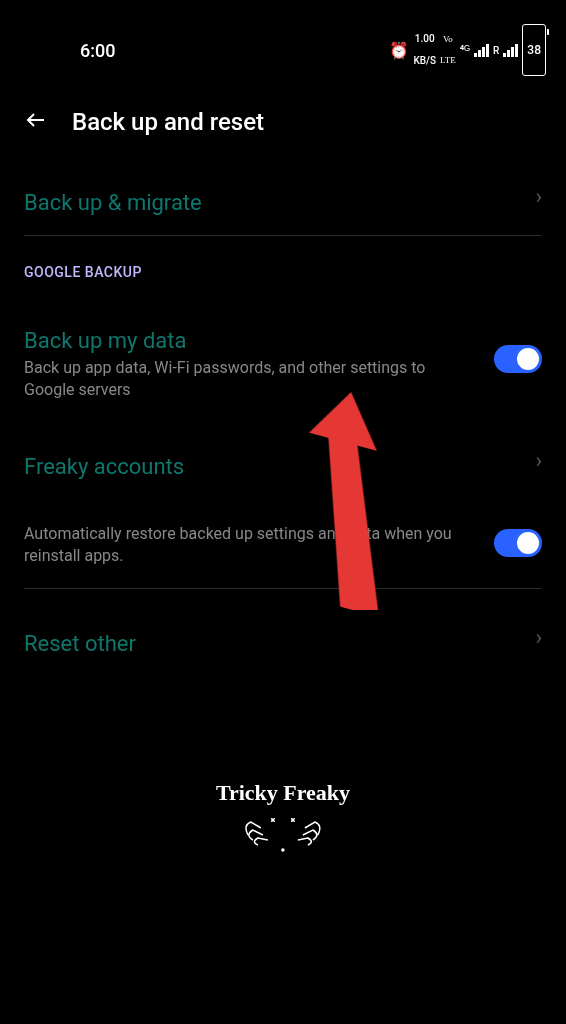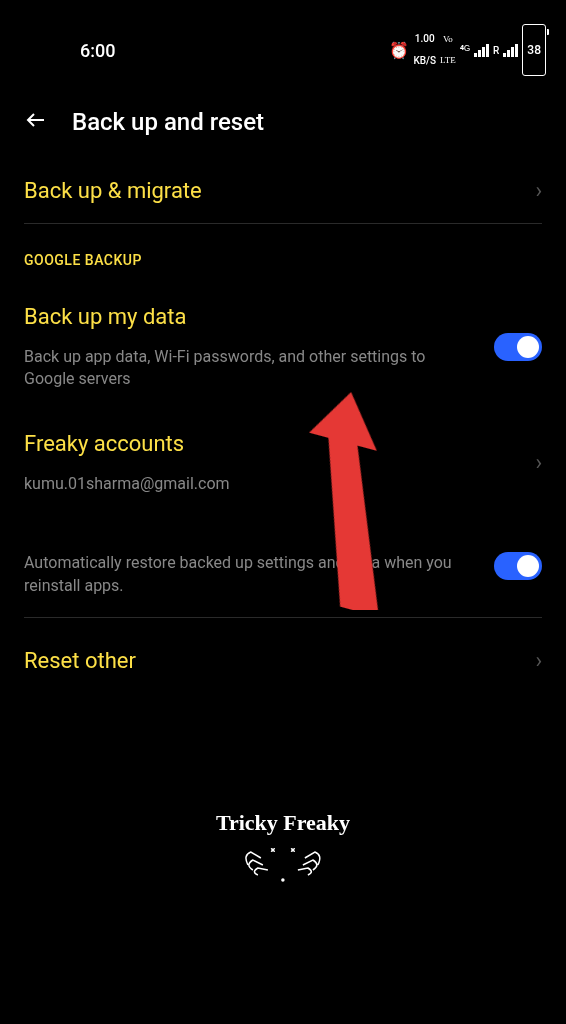--- a/index.html
+++ b/index.html
@@ -94,40 +94,41 @@
       align-items: center;
       justify-content: space-between;
       cursor: pointer;
     }
     .settings-item-content {
       flex: 1;
     }
     .item-title {
       font-size: 22px;
       font-weight: 400;
-      color: #fde047;
+      color: #0f766e;
+      margin-top: 12px;
     }
     .item-subtitle {
       font-size: 16px;
       color: #888;
-      margin-top: 17px;
+      margin-top: 4px;
       line-height: 1.4;
       padding-right: 20px;
     }
     .chevron {
       color: #555;
       font-size: 22px;
     }
     .divider {
       height: 1px;
       background: #2a2a2a;
       margin: 0 24px;
     }
     .section-header {
-      color: #fde047;
+      color: #c4b5fd;
       font-size: 14px;
       font-weight: 500;
       letter-spacing: 0.5px;
       padding: 28px 24px 16px 24px;
     }
     .toggle {
       width: 48px;
       height: 28px;
       background: #2962ff;
       border-radius: 14px;
@@ -145,21 +146,21 @@
     }
     .red-arrow {
       position: absolute;
       top: 390px;
       left: 280px;
       pointer-events: none;
       z-index: 10;
     }
     .watermark {
       position: absolute;
-      top: 810px;
+      top: 780px;
       left: 50%;
       transform: translateX(-50%);
       text-align: center;
       pointer-events: none;
       z-index: 5;
     }
     .watermark-text {
       font-family: cursive, "Comic Sans MS";
       font-size: 22px;
       font-weight: bold;
@@ -231,21 +232,20 @@
     <div class="item-subtitle">Back up app data, Wi-Fi passwords, and other settings to Google servers</div>
   </div>
   <div class="toggle">
     <div class="toggle-knob"></div>
   </div>
 </div>
 
 <div class="settings-item">
   <div class="settings-item-content">
     <div class="item-title">Freaky accounts</div>
-    <div class="item-subtitle">kumu.01sharma@gmail.com</div>
   </div>
   <span class="chevron">›</span>
 </div>
 
 <div class="settings-item">
   <div class="settings-item-content">
     <div class="item-subtitle">Automatically restore backed up settings and data when you reinstall apps.</div>
   </div>
   <div class="toggle">
     <div class="toggle-knob"></div>

